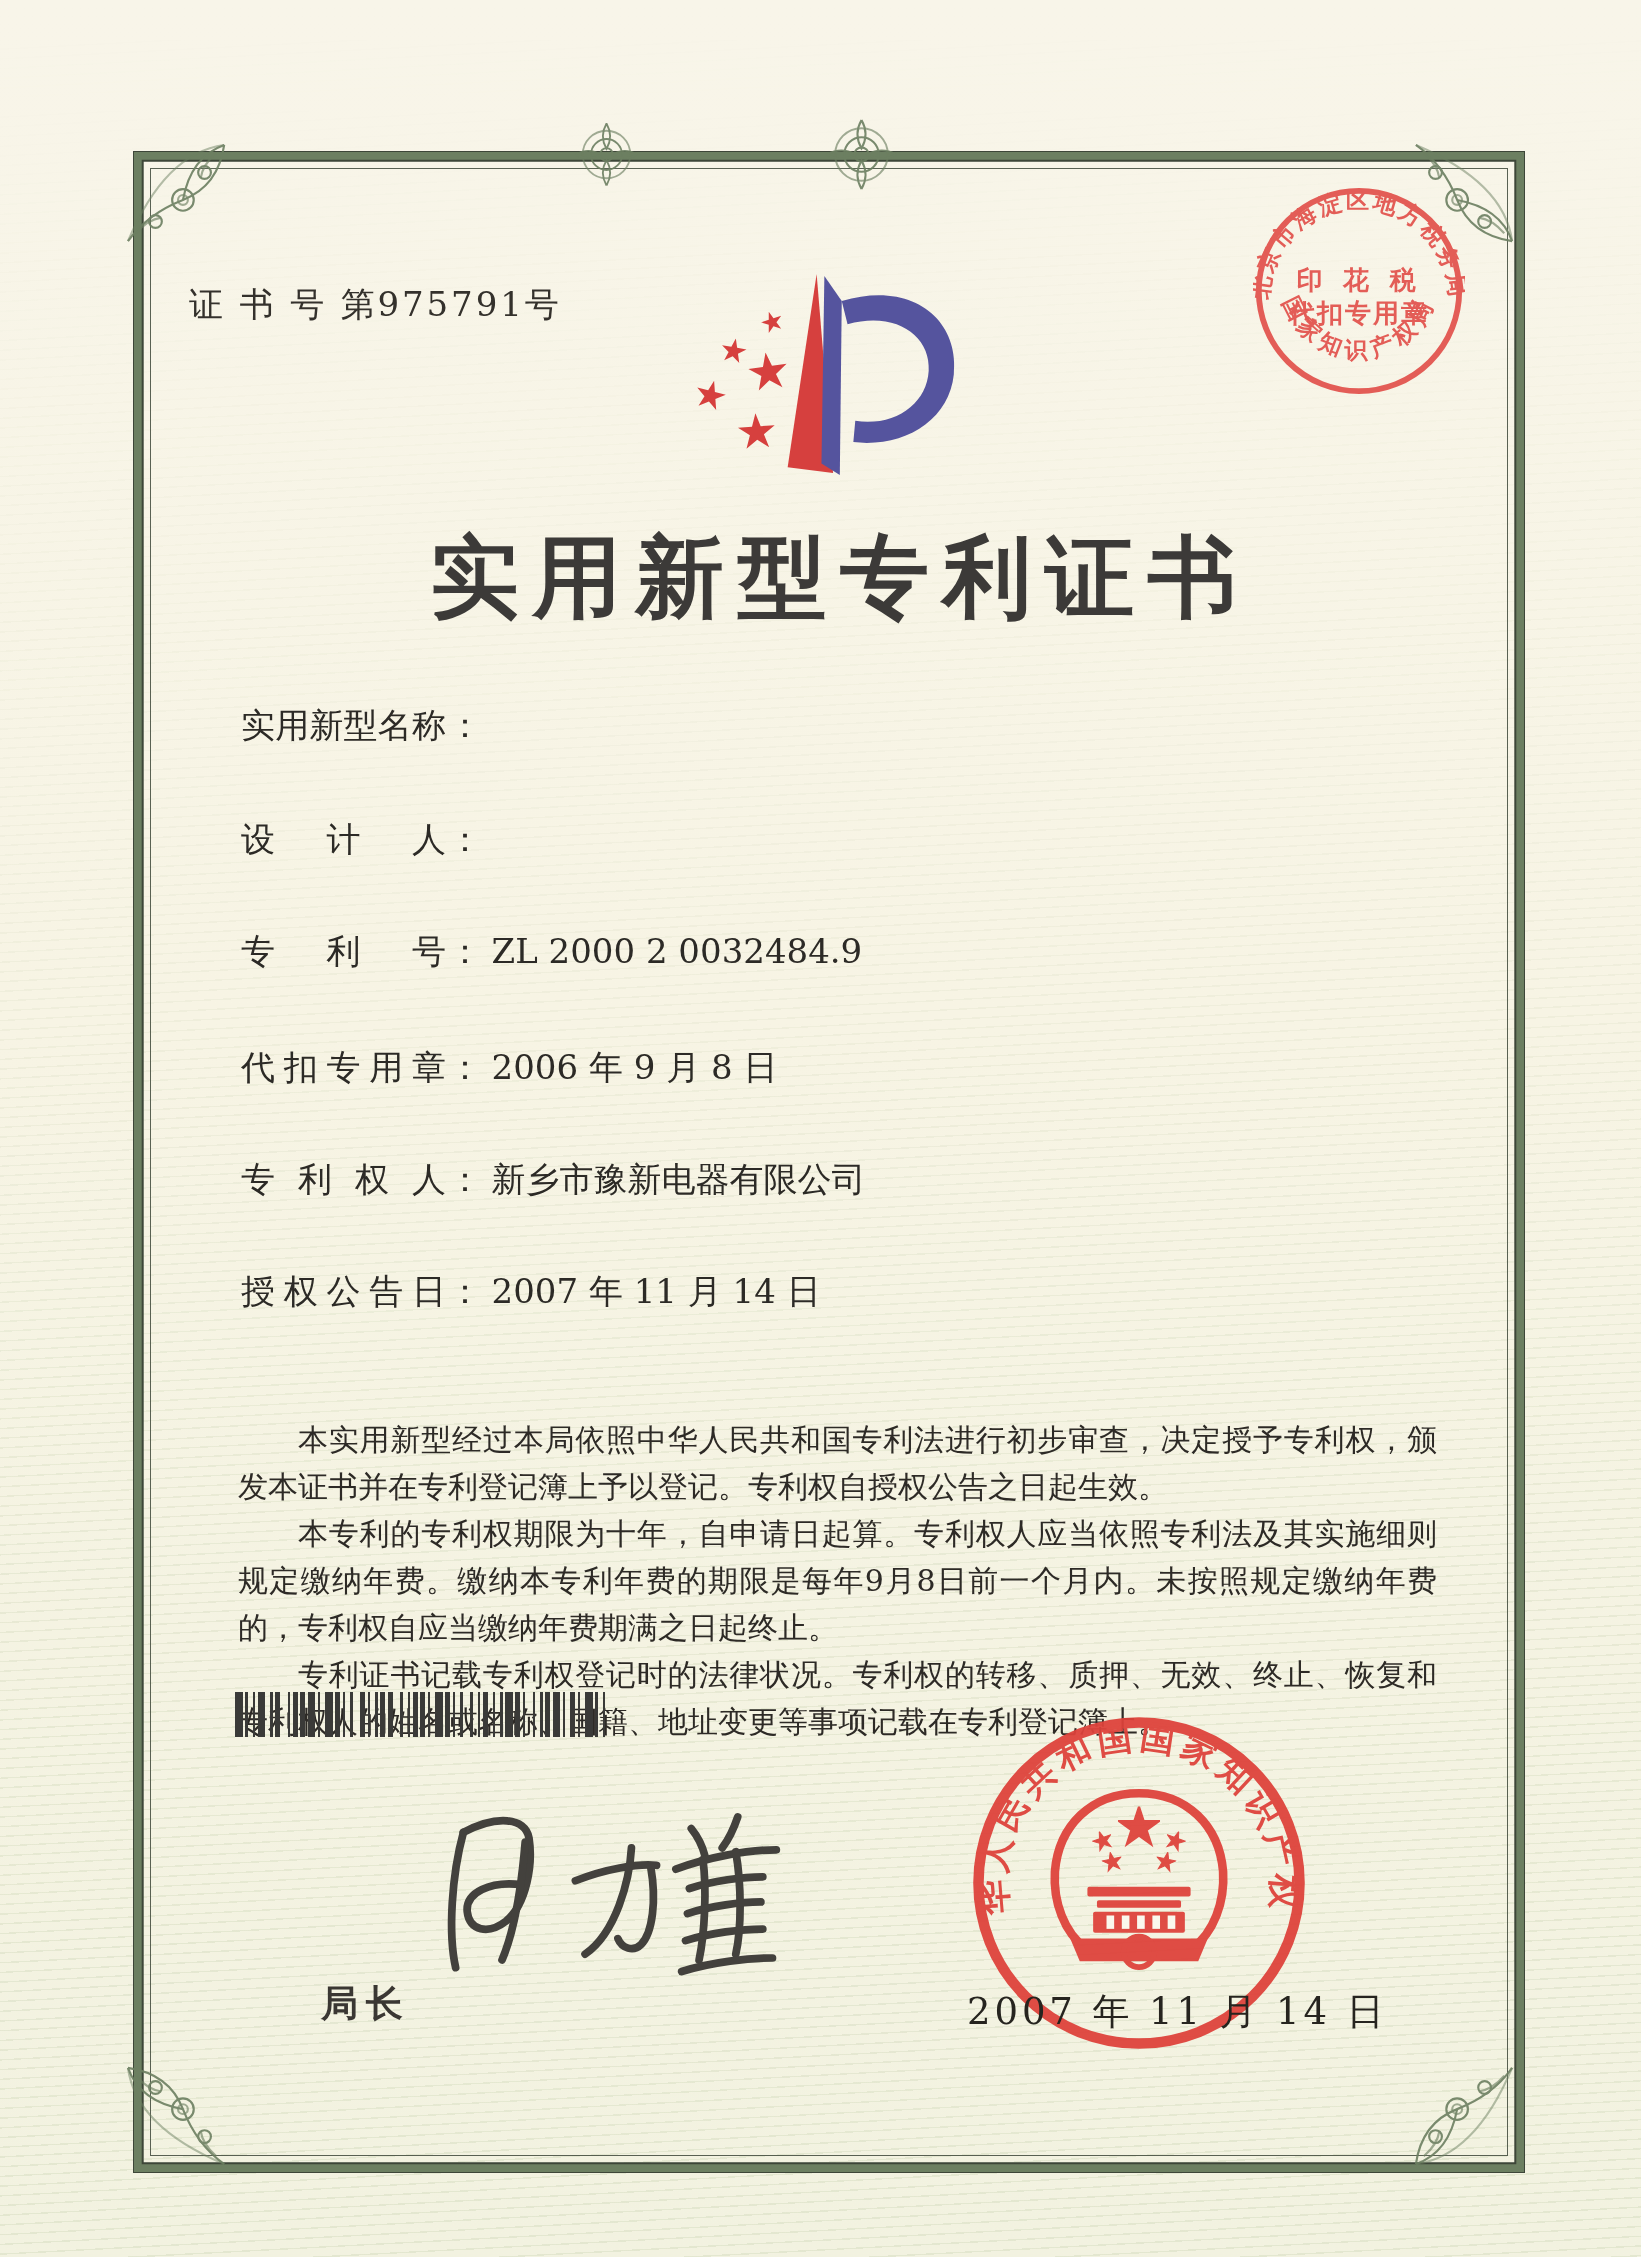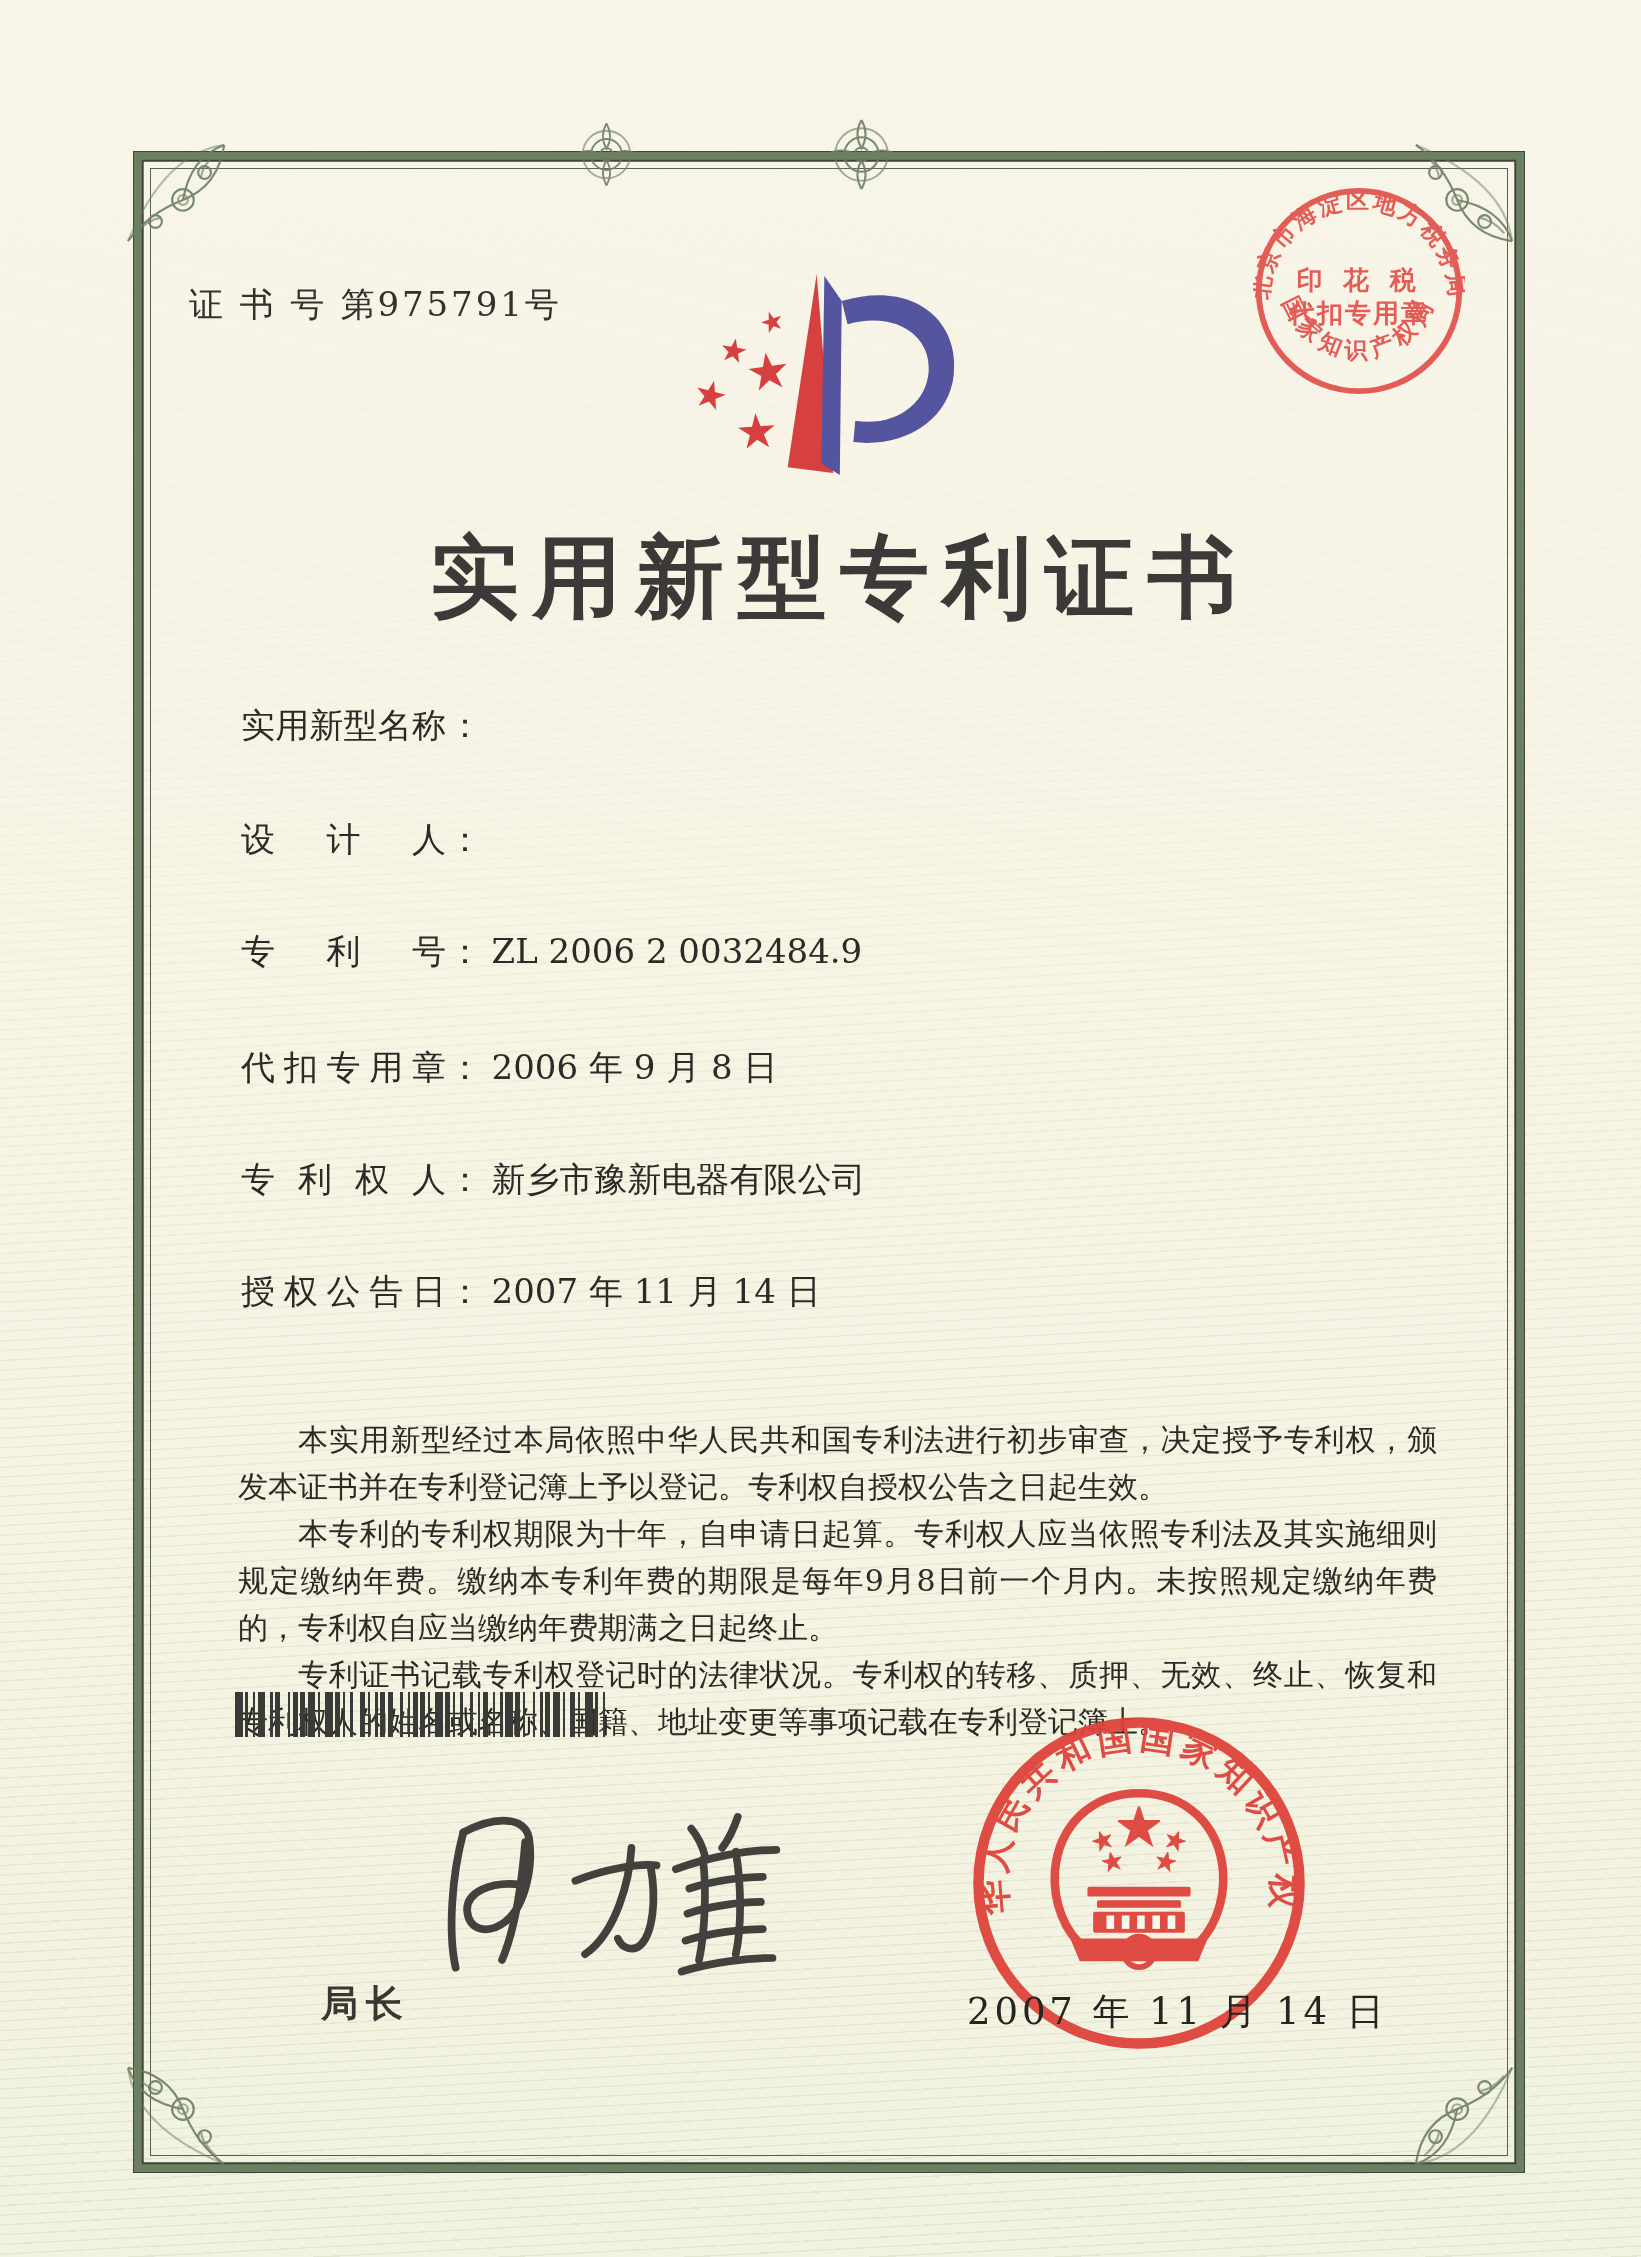--- a/index.html
+++ b/index.html
@@ -190,21 +190,21 @@
       <span class="lbl">实用新型名称</span>
         <span class="colon">：</span>
     </div>
     <div class="field-row row-1">
       <span class="lbl">设 计 人</span>
         <span class="colon">：</span>
     </div>
     <div class="field-row row-2">
       <span class="lbl">专 利 号</span>
         <span class="colon">：</span>
-        <span class="val">ZL 2006 2 0032484.9</span>
+        <span class="val">ZL 2000 2 0032484.9</span>
     </div>
     <div class="field-row row-3">
       <span class="lbl">代扣专用章</span>
         <span class="colon">：</span>
         <span class="val">2006 年 9 月 8 日</span>
     </div>
     <div class="field-row row-4">
       <span class="lbl">专 利 权 人</span>
         <span class="colon">：</span>
         <span class="val">新乡市豫新电器有限公司</span>

